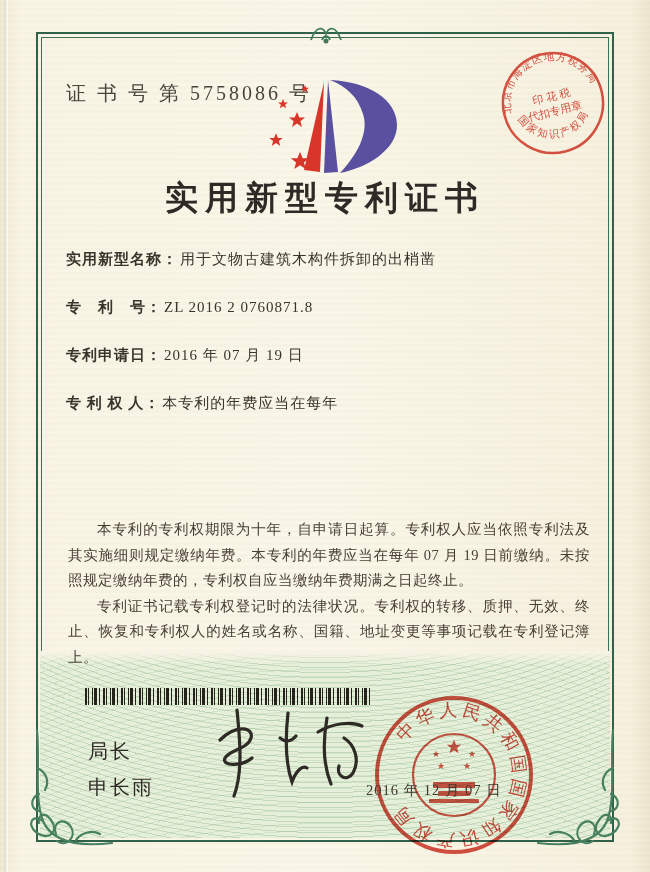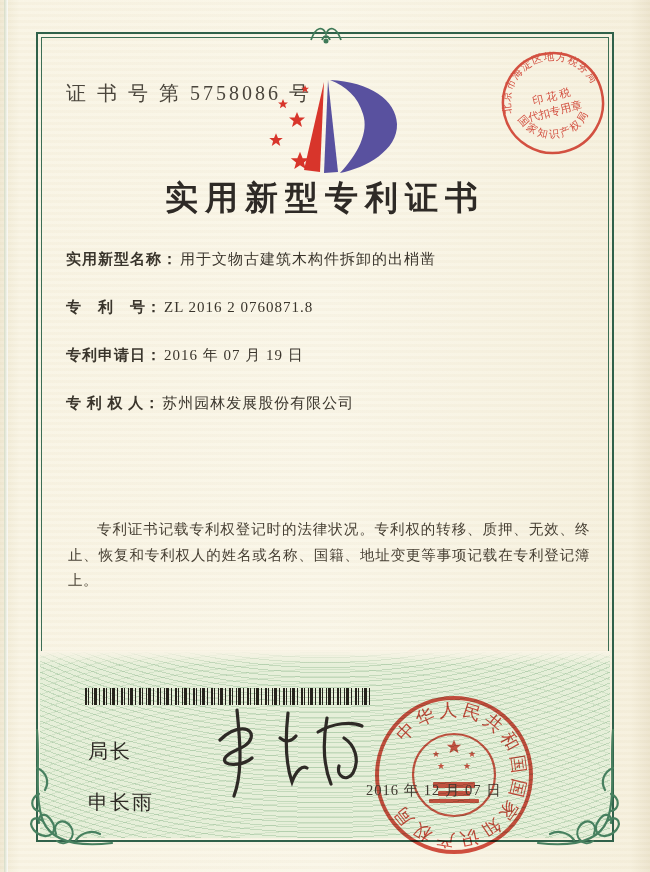--- a/index.html
+++ b/index.html
@@ -68,21 +68,21 @@
     position:absolute; left:85px; top:688px; width:286px; height:17px;
     background:repeating-linear-gradient(90deg,
       #26221c 0 2px, rgba(0,0,0,0) 2px 3px,
       #26221c 3px 4px, rgba(0,0,0,0) 4px 7px,
       #26221c 7px 8px, rgba(0,0,0,0) 8px 9px,
       #26221c 9px 12px, rgba(0,0,0,0) 12px 14px,
       #26221c 14px 15px, rgba(0,0,0,0) 15px 18px);
   }
 
   .director { position:absolute; left:88px; top:738px; font-size:20px; color:#2f2b26; letter-spacing:2px; }
-  .director .name { margin-top:24px; }
+  .director .name { margin-top:9px; }
 
   .signature { position:absolute; left:192px; top:700px; width:180px; height:105px; }
 
   .seal { position:absolute; left:371px; top:692px; width:166px; height:166px; mix-blend-mode:multiply; }
   .seal-date {
     position:absolute; left:366px; top:781px; width:160px;
     font-size:14.5px; letter-spacing:1px; color:#3e382f; z-index:5;
   }
 
   .stamp { position:absolute; left:498px; top:48px; width:110px; height:110px;
@@ -156,24 +156,25 @@
       <path transform="translate(55,15) scale(0.5)" d="M0,-8 L2.3,-2.5 L8,-2.5 L3.4,1.2 L5,7 L0,3.6 L-5,7 L-3.4,1.2 L-8,-2.5 L-2.3,-2.5 Z"></path>
     </g>
   </svg>
 
   <h1 class="title">实用新型专利证书</h1>
 
   <div class="fields">
     <div class="field-row"><span class="lbl">实用新型名称：</span><span class="val">用于文物古建筑木构件拆卸的出梢凿</span></div>
     <div class="field-row"><span class="lbl">专　利　号：</span><span class="val">ZL 2016 2 0760871.8</span></div>
     <div class="field-row"><span class="lbl">专利申请日：</span><span class="val">2016 年 07 月 19 日</span></div>
-    <div class="field-row"><span class="lbl">专 利 权 人：</span><span class="val">苏州园林发展股份有限公司</span></div>
+    <div class="field-row"><span class="lbl">专 利 权 人：</span><span class="val">本专利的年费应当在每年</span></div>
   </div>
 
   <div class="paras">
+    <p>本专利的专利权期限为十年，自申请日起算。专利权人应当依照专利法及其实施细则规定缴纳年费。本专利的年费应当在每年 07 月 19 日前缴纳。未按照规定缴纳年费的，专利权自应当缴纳年费期满之日起终止。</p>
     <p>专利证书记载专利权登记时的法律状况。专利权的转移、质押、无效、终止、恢复和专利权人的姓名或名称、国籍、地址变更等事项记载在专利登记簿上。</p>
   </div>
 
   <div class="barcode"></div>
 
   <div class="director">
     <div>局长</div>
     <div class="name">申长雨</div>
   </div>
 

